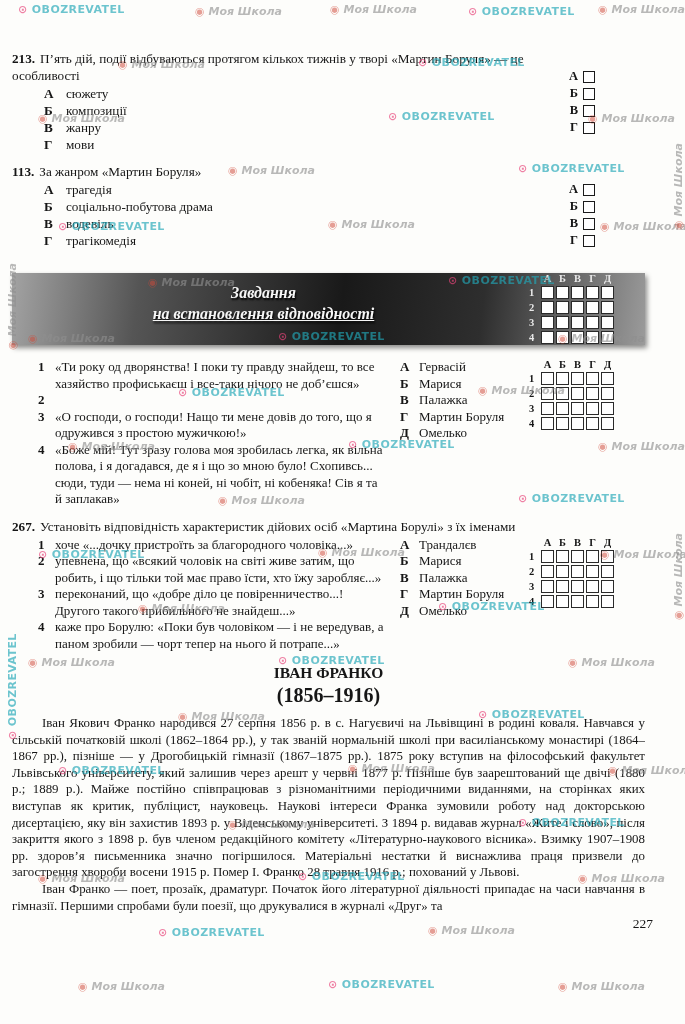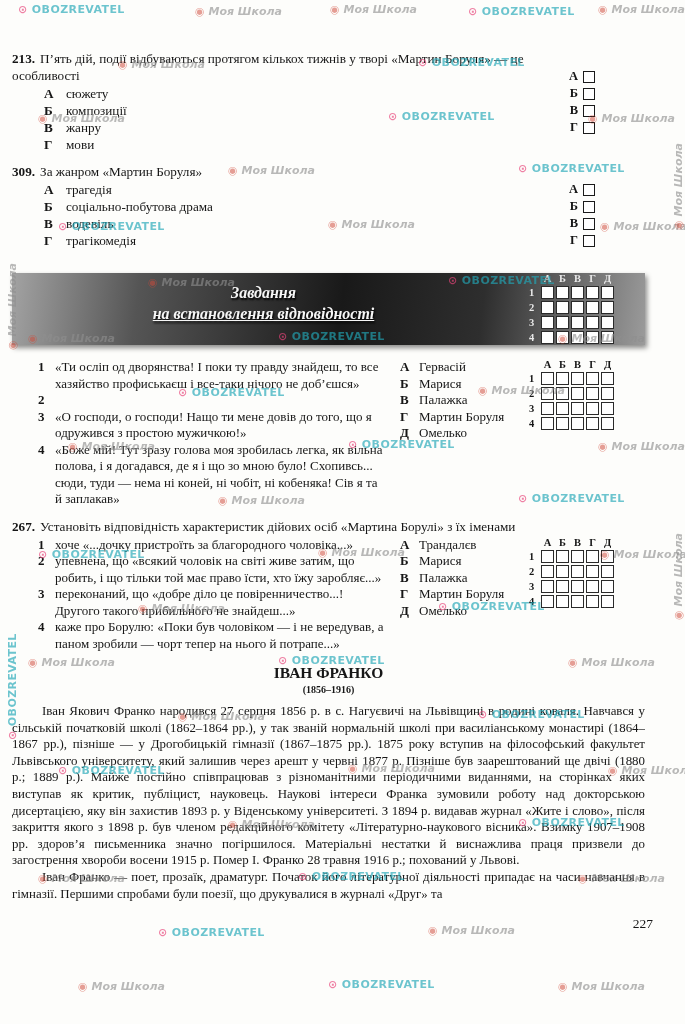--- a/index.html
+++ b/index.html
@@ -49,21 +49,21 @@
   .mo-text { flex:1; }
   .match-grid { position:absolute; right:30px; top:-1px; }
   .mg-header { display:flex; padding-left:13px; }
   .mg-col { width:15px; text-align:center; font-size:10.5px; font-weight:bold; line-height:13px; }
   .mg-row { display:flex; align-items:center; }
   .mg-rowlabel { width:9px; font-size:10.5px; font-weight:bold; margin-right:4px; text-align:center; }
   .mg-cell { width:13px; height:13px; border:1px solid #2a2a2a; background:#fff; margin:1px; }
 
   
   .sec-title { text-align:center; font-weight:bold; font-size:15.5px; margin-top:12px; }
-  .sec-years { text-align:center; font-weight:bold; font-size:10px; margin:2px 0 8px 0; }
+  .sec-years { text-align:center; font-weight:bold; font-size:20px; margin:2px 0 8px 0; }
   .bio-p { font-size:12.9px; line-height:16.6px; text-align:justify; text-indent:30px; }
 
   .page-number { position:absolute; right:32px; top:916px; font-size:13.5px; }
 
   
   .wm-layer { position:absolute; inset:0; overflow:hidden; pointer-events:none; z-index:6; }
   .wm { position:absolute; font-family:"DejaVu Sans",sans-serif; font-size:11px;
         font-weight:bold; white-space:nowrap; transform-origin:left top; }
   .wm-ms { color:#8f8f8f; opacity:.62; font-style:italic; }
   .wm-ms::before { content:"◉ "; color:#d04a3a; font-style:normal; opacity:.85; }
@@ -170,21 +170,21 @@
           </div>
           <div class="sa-row">
             <span class="sa-letter">Г</span>
             <span class="sa-box"></span>
           </div>
         </div>
     </section>
 
     <section class="q">
       <div class="q-head">
-        <span class="q-num">309.</span><span class="q-text">За жанром «Мартин Боруля»</span>
+        <span class="q-num">113.</span><span class="q-text">За жанром «Мартин Боруля»</span>
       </div>
       <div class="opts">
         <div class="option">
           <span class="opt-letter">А</span>
           <span class="opt-text">трагедія</span>
         </div>
         <div class="option">
           <span class="opt-letter">Б</span>
           <span class="opt-text">соціально-побутова драма</span>
         </div>
@@ -264,21 +264,21 @@
           </div>
         </div>
     </div>
 
     <section class="q">
       <div class="match-body">
         <div class="match-cols">
           <div class="match-items">
             <div class="match-item">
               <span class="mi-num">1</span>
-              <span class="mi-text">«Ти осліп од дворянства! І поки ту правду знайдеш, то все хазяйство профиськаєш і все-таки нічого не доб’єшся»</span>
+              <span class="mi-text">«Ти року од дворянства! І поки ту правду знайдеш, то все хазяйство профиськаєш і все-таки нічого не доб’єшся»</span>
             </div>
             <div class="match-item">
               <span class="mi-num">2</span>
             </div>
             <div class="match-item">
               <span class="mi-num">3</span>
               <span class="mi-text">«О господи, о господи! Нащо ти мене довів до того, що я одружився з простою мужичкою!»</span>
             </div>
             <div class="match-item">
               <span class="mi-num">4</span>

